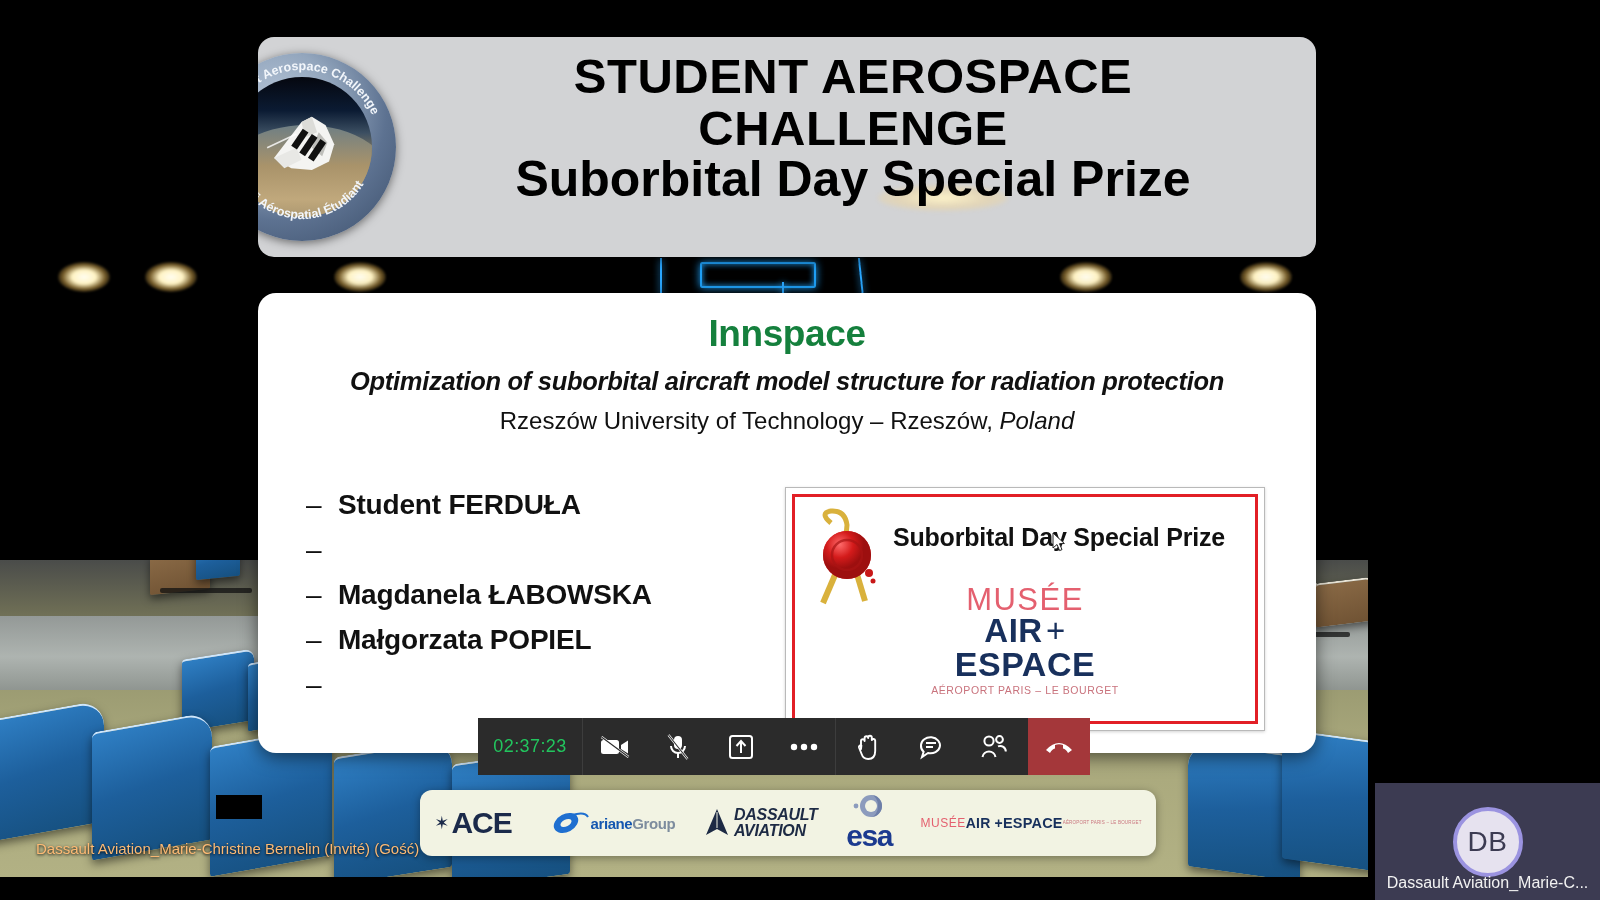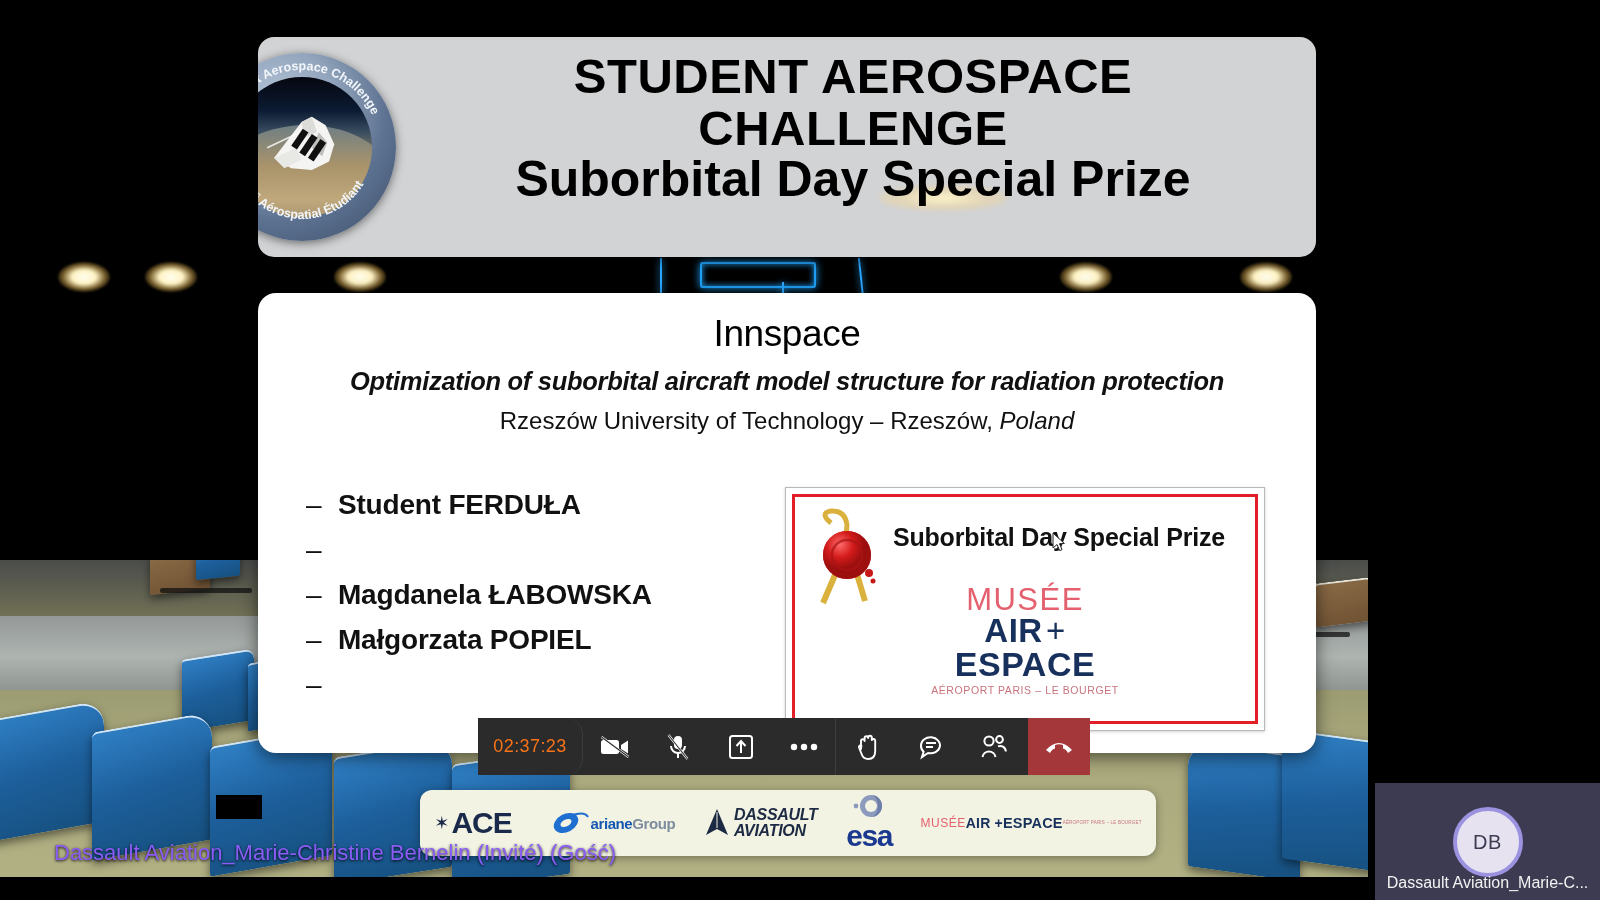--- a/index.html
+++ b/index.html
@@ -48,43 +48,43 @@
        background:linear-gradient(180deg,#05070f 0%,#0b1b33 24%,#3c4f62 40%,#8c7f61 56%,#b89f72 74%,#9d8a63 100%);}
   .sac-earth{position:absolute;left:-14px;top:48px;width:176px;height:120px;border-radius:50% 50% 44% 44%;
        background:linear-gradient(180deg,#6f7f84 0%,#a9936a 34%,#c0a87c 62%,#8e7f5f 100%);filter:blur(.4px);}
   .sac-plane{position:absolute;left:30px;top:26px;width:86px;height:86px;}
   .sac-ring-txt{position:absolute;inset:0;}
   .sac-ring-txt text{fill:#f2f6fb;font-size:12.5px;font-weight:bold;font-family:"Liberation Sans",sans-serif;}
 
   
   .slide{position:absolute;left:258px;top:293px;width:1058px;height:460px;background:#fff;border-radius:18px;
          box-shadow:0 4px 18px rgba(0,0,0,.55);overflow:hidden;}
-  .s-title{position:absolute;left:0;top:20px;width:100%;text-align:center;font-size:37px;font-weight:normal;color:#000000;letter-spacing:-.4px;}
+  .s-title{position:absolute;left:0;top:20px;width:100%;text-align:center;font-size:37px;font-weight:bold;color:#15803d;letter-spacing:-.4px;}
   .s-sub{position:absolute;left:0;top:74px;width:100%;text-align:center;font-size:25.5px;font-weight:bold;font-style:italic;color:#111;letter-spacing:-.3px;}
   .s-uni{position:absolute;left:0;top:114px;width:100%;text-align:center;font-size:24px;color:#111;}
   .s-uni i{}
   .names{position:absolute;left:48px;top:196px;width:460px;}
   .nrow{display:flex;align-items:baseline;font-size:28px;font-weight:bold;color:#111;margin-bottom:13px;letter-spacing:-.2px;}
   .ndash{width:32px;flex:0 0 32px;color:#111;font-weight:normal;}
 
   
   .prize{position:absolute;left:527px;top:194px;width:478px;height:242px;background:#fff;border:1px solid #b9b9b9;box-shadow:0 1px 3px rgba(0,0,0,.18);}
   .prize-inner{position:absolute;left:6px;top:6px;right:6px;bottom:6px;border:3px solid #e21f26;}
   .prize-h{position:absolute;left:74px;top:26px;width:380px;text-align:center;font-size:25px;font-weight:bold;color:#111;letter-spacing:-.2px;}
   .seal{position:absolute;left:16px;top:10px;width:76px;height:116px;}
   .musee{position:absolute;left:0;right:0;top:88px;text-align:center;}
   .m1{font-size:31px;color:#e4606f;letter-spacing:1.5px;font-weight:400;line-height:.95;}
   .m2{font-size:33px;color:#18305c;font-weight:bold;letter-spacing:.5px;line-height:1.0;}
   .m3{font-size:34px;color:#18305c;font-weight:bold;letter-spacing:.5px;line-height:1.0;}
   .m4{font-size:10.5px;color:#c9737d;letter-spacing:.6px;margin-top:3px;}
 
   
   .toolbar{position:absolute;left:478px;top:718px;width:612px;height:57px;background:#2b2b2b;display:flex;align-items:center;}
-  .tb-timer{width:104px;text-align:center;color:#f97316;font-size:18px;border-right:1px solid #3d3d3d;height:100%;
-            display:flex;align-items:center;justify-content:center;letter-spacing:.4px;border-radius:17px;}
+  .tb-timer{width:104px;text-align:center;color:#22c55e;font-size:18px;border-right:1px solid #3d3d3d;height:100%;
+            display:flex;align-items:center;justify-content:center;letter-spacing:.4px;}
   .tb-btn{width:63px;height:57px;display:flex;align-items:center;justify-content:center;cursor:pointer;}
   .tb-sep{width:1px;height:57px;background:#3d3d3d;}
   .tb-end{width:62px;height:57px;background:#a4373a;display:flex;align-items:center;justify-content:center;cursor:pointer;margin-left:auto;}
   .tb-btn svg,.tb-end svg{display:block;}
 
   
   .sponsors{position:absolute;left:420px;top:790px;width:736px;height:66px;background:#f2f3e3;border-radius:12px;
             display:flex;align-items:center;justify-content:space-around;box-shadow:0 2px 8px rgba(0,0,0,.35);overflow:hidden;}
   .sp{display:flex;align-items:center;justify-content:center;height:100%;}
   .sp-ace{font-size:30px;font-weight:bold;color:#1b2a4a;letter-spacing:-1px;display:flex;align-items:center;}
@@ -94,30 +94,30 @@
   .sp-das{font-size:16px;font-weight:bold;font-style:italic;color:#1d2a44;line-height:1.02;letter-spacing:-.3px;display:flex;align-items:center;}
   .sp-esa{display:flex;align-items:center;flex-direction:column;}
   .sp-esa .t{font-size:30px;font-weight:bold;color:#1b3a8f;letter-spacing:-1.5px;}
   .sp-mus{text-align:center;line-height:1;}
   .sp-mus .a{font-size:12px;color:#e4606f;letter-spacing:.5px;}
   .sp-mus .b{font-size:14px;font-weight:bold;color:#18305c;letter-spacing:.2px;}
   .sp-mus .c{font-size:14.5px;font-weight:bold;color:#18305c;letter-spacing:.2px;}
   .sp-mus .d{font-size:4.5px;color:#c9737d;letter-spacing:.2px;}
 
   
-  .caption{position:absolute;left:36px;top:840px;font-size:22px;color:#8b5cf6;text-shadow:0 1px 3px rgba(0,0,0,.95);white-space:nowrap;margin-left:18px;}
+  .caption{position:absolute;left:36px;top:840px;font-size:15px;color:#fdba74;text-shadow:0 1px 3px rgba(0,0,0,.95);white-space:nowrap;}
 
   
   .patch{position:absolute;left:216px;top:795px;width:46px;height:24px;background:#000;}
 
   
   .tile{position:absolute;left:1375px;top:783px;width:225px;height:117px;background:#3c3b52;overflow:hidden;}
   .tile-av{position:absolute;left:50%;top:24px;transform:translateX(-50%);width:62px;height:62px;border-radius:50%;
            background:#e6e2ef;border:4px solid #9b93e0;display:flex;align-items:center;justify-content:center;
-           font-size:20px;color:#3c3b52;font-weight:400;letter-spacing:.5px;}
+           font-size:28px;color:#3c3b52;font-weight:400;letter-spacing:.5px;}
   .tile-name{position:absolute;left:0;bottom:8px;width:100%;text-align:center;font-size:16px;color:#f2f2f2;white-space:nowrap;}
 
   
   .cursor{position:absolute;left:1052px;top:532px;width:14px;height:20px;}
 </style>
 </head>
 <body>
 
 <div id="stage">
 

